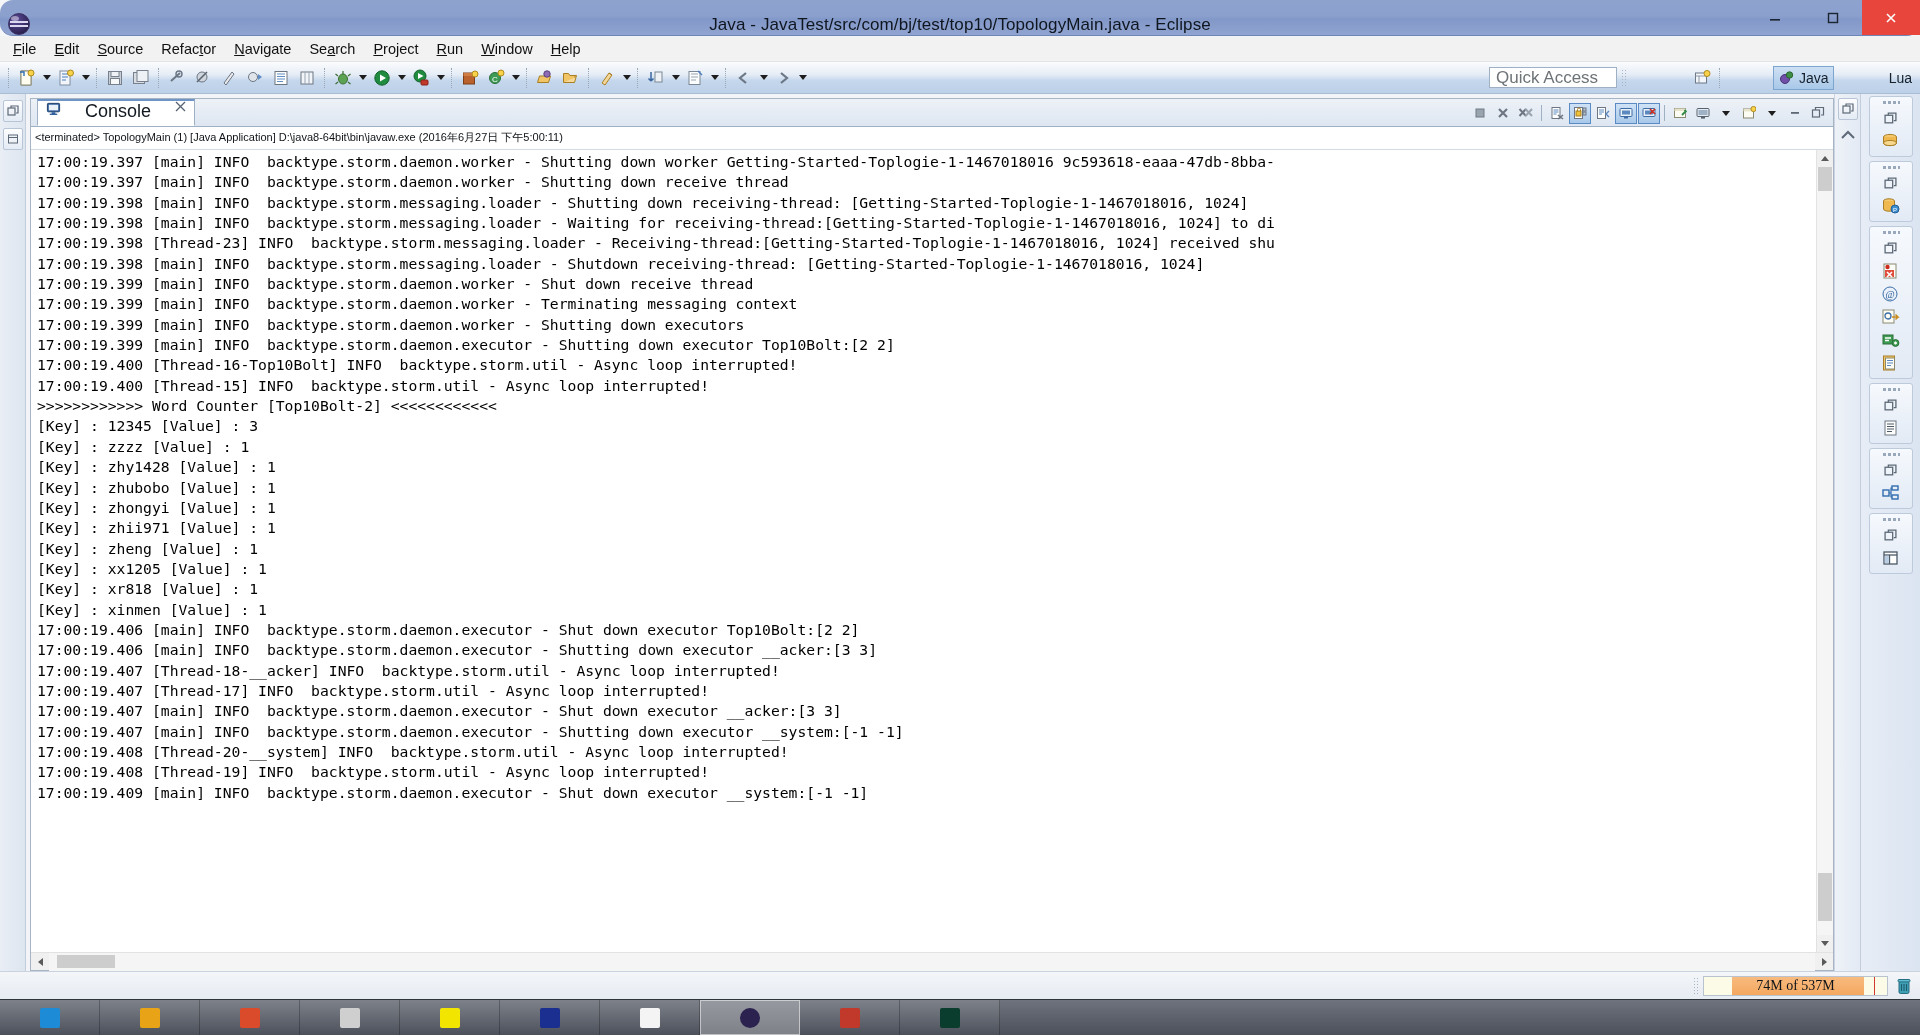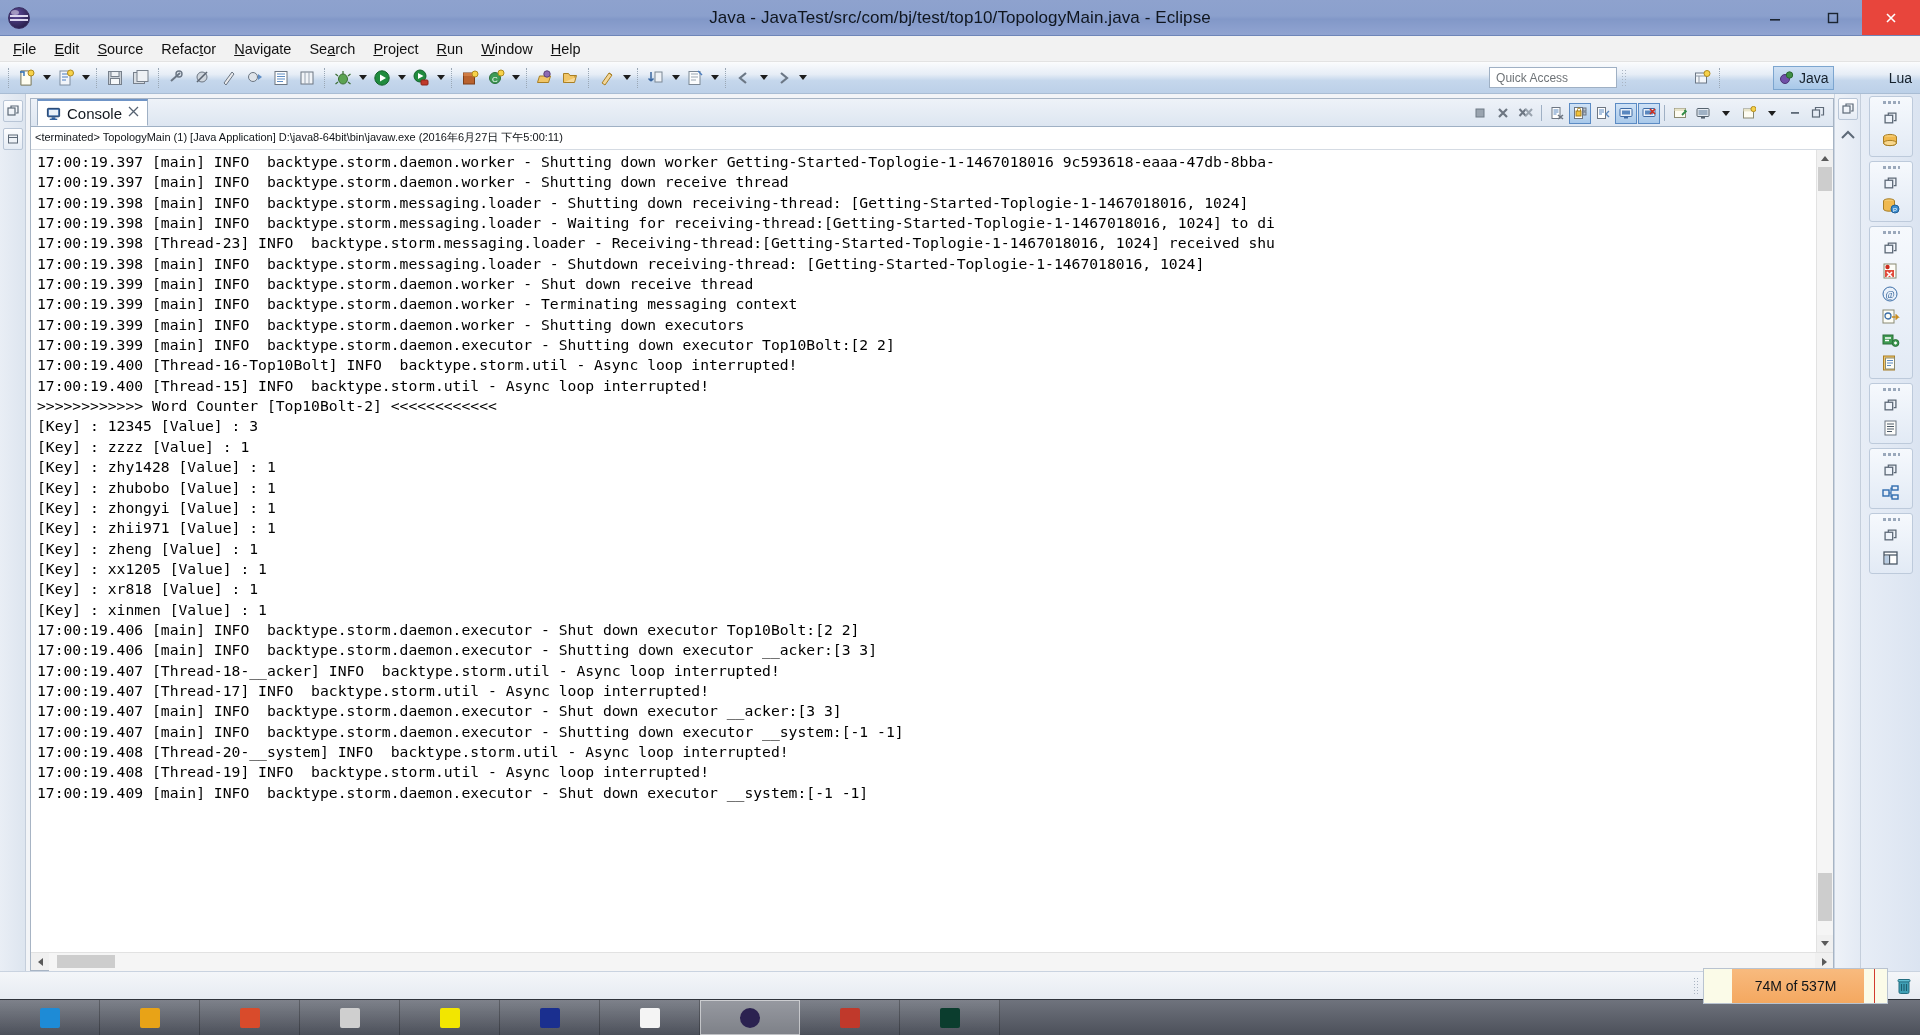--- a/index.html
+++ b/index.html
@@ -18,23 +18,24 @@
     flex-direction: column;
     background: #f5f6f8;
   }
 
   
   .titlebar {
     height: 36px;
     background: linear-gradient(to bottom, #8ea2ce 0%, #8ba0cd 45%, #8298c8 55%, #91a4d1 100%);
     border-bottom: 1px solid #6f86b8;
     display: flex;
-    align-items: center;
+    align-items: flex-end;
     position: relative;
     flex: 0 0 36px;
+    border-radius: 13px;
   }
   .app-icon {
     width: 22px; height: 22px;
     margin-left: 8px;
     border-radius: 50%;
     background: radial-gradient(circle at 35% 30%, #5e4a9a, #2b2250 75%);
     position: relative;
     border: 1px solid #3a2f63;
   }
   .app-icon::before {
@@ -125,21 +126,21 @@
     margin-left: auto;
     display: flex;
     align-items: center;
   }
   .qa-box {
     width: 128px; height: 21px;
     background: #fff;
     border: 1px solid #9fb0c4;
     display: flex; align-items: center;
     padding-left: 6px;
-    font-size: 12px;
+    font-size: 17px;
     color: #6e7377;
   }
   .perspective-bar {
     display: flex; align-items: center;
     margin-left: 6px;
     padding-left: 4px;
     height: 26px;
   }
   .persp-btn {
     display:flex; align-items:center;
@@ -201,30 +202,30 @@
   .view-tabrow {
     height: 28px;
     display: flex;
     align-items: flex-end;
     background: linear-gradient(to bottom,#eef2f8,#dde6f1);
     border-bottom: 1px solid #9fb0c4;
     position: relative;
   }
   .view-tab {
     height: 27px;
-    display: flex; align-items: center;
+    display: flex; 
     padding: 0 8px 0 8px;
     background: #fff;
     border: 1px solid #9fb0c4;
     border-bottom: 1px solid #fff;
     border-top: 2px solid #6f94c6;
     margin-left: 6px;
-    font-size: 15px;
+    font-size: 18px;
     color: #121820;
-    gap: 6px;
+    gap: 24px;
   }
   .tab-close { font-size: 12px; color:#4a5663; }
   .view-toolbar {
     margin-left: auto;
     display: flex;
     align-items: center;
     height: 26px;
     padding-right: 4px;
     gap: 1px;
   }
@@ -357,25 +358,26 @@
     flex: 0 0 28px;
     background: linear-gradient(to bottom,#f4f6f9,#e6ebf2);
     border-top: 1px solid #c9d3e0;
     display: flex;
     align-items: center;
     padding: 0 4px;
   }
   .status-spacer { flex: 1 1 auto; }
   .heap-wrap {
     display: flex; align-items: center;
-    height: 36px;
+    height: 20px;
     border: 1px solid #b9c3d0;
     background: #fbfbe8;
     min-width: 185px;
     position: relative;
+    font-family: Liberation Serif, serif;
   }
   .heap-fill {
     position: absolute; left: 28px; top:0; bottom:0;
     width: 132px;
     background: linear-gradient(to bottom,#f8ba7e,#f4a860);
   }
   .heap-text {
     position: relative;
     width: 100%;
     text-align: center;

